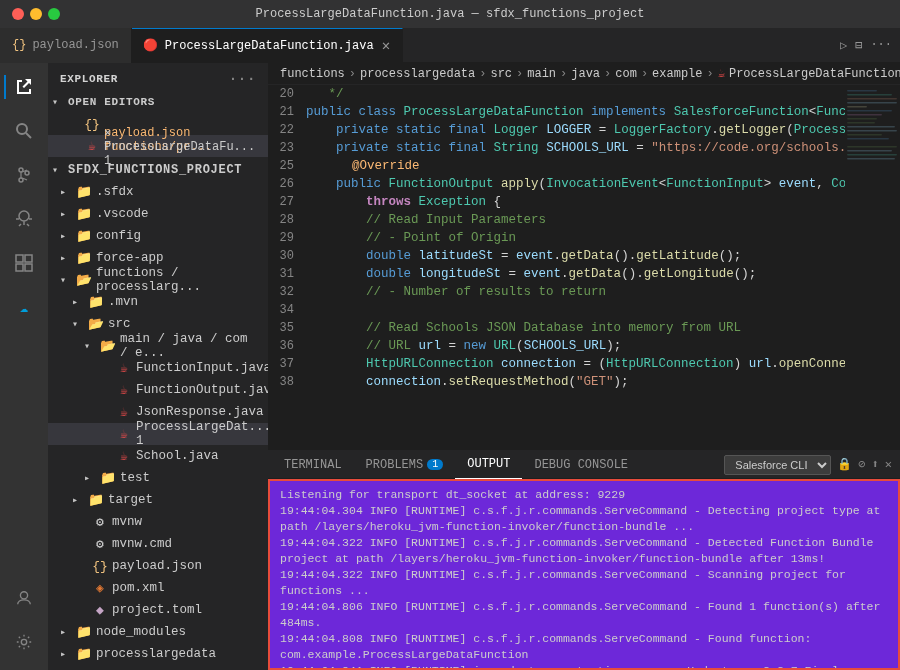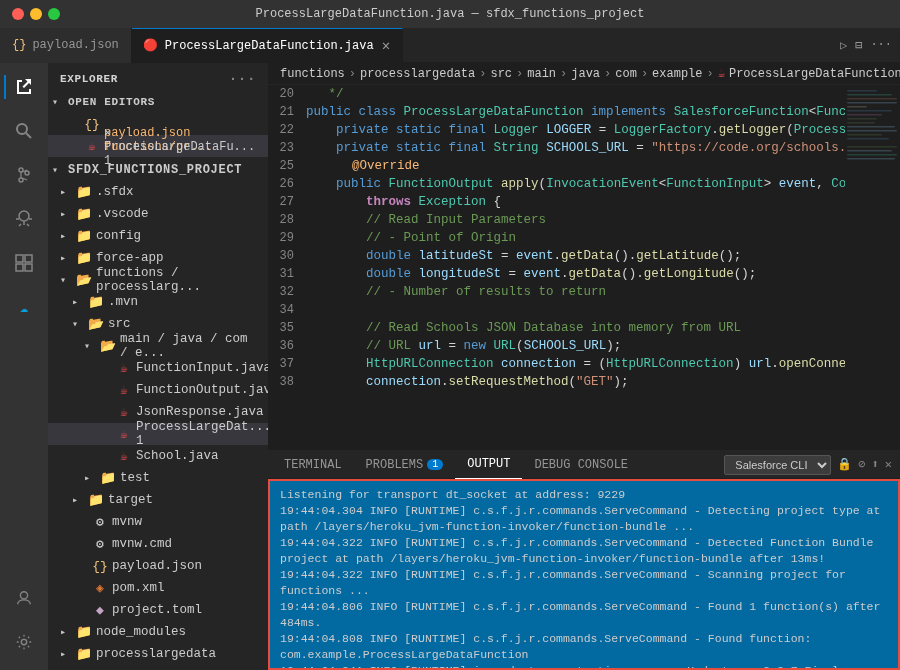--- a/index.html
+++ b/index.html
@@ -246,21 +246,21 @@
     .minimap {
       width: 60px;
       background: #1e1e1e;
       flex-shrink: 0;
       opacity: 0.5;
     }
 
     
     .panel {
       height: 220px;
-      background: #0369a1;
+      background: #6d28d9;
       border-top: 1px solid #252526;
       flex-shrink: 0;
       display: flex;
       flex-direction: column;
     }
     .panel-tabs {
       display: flex;
       align-items: center;
       background: #252526;
       height: 28px;

